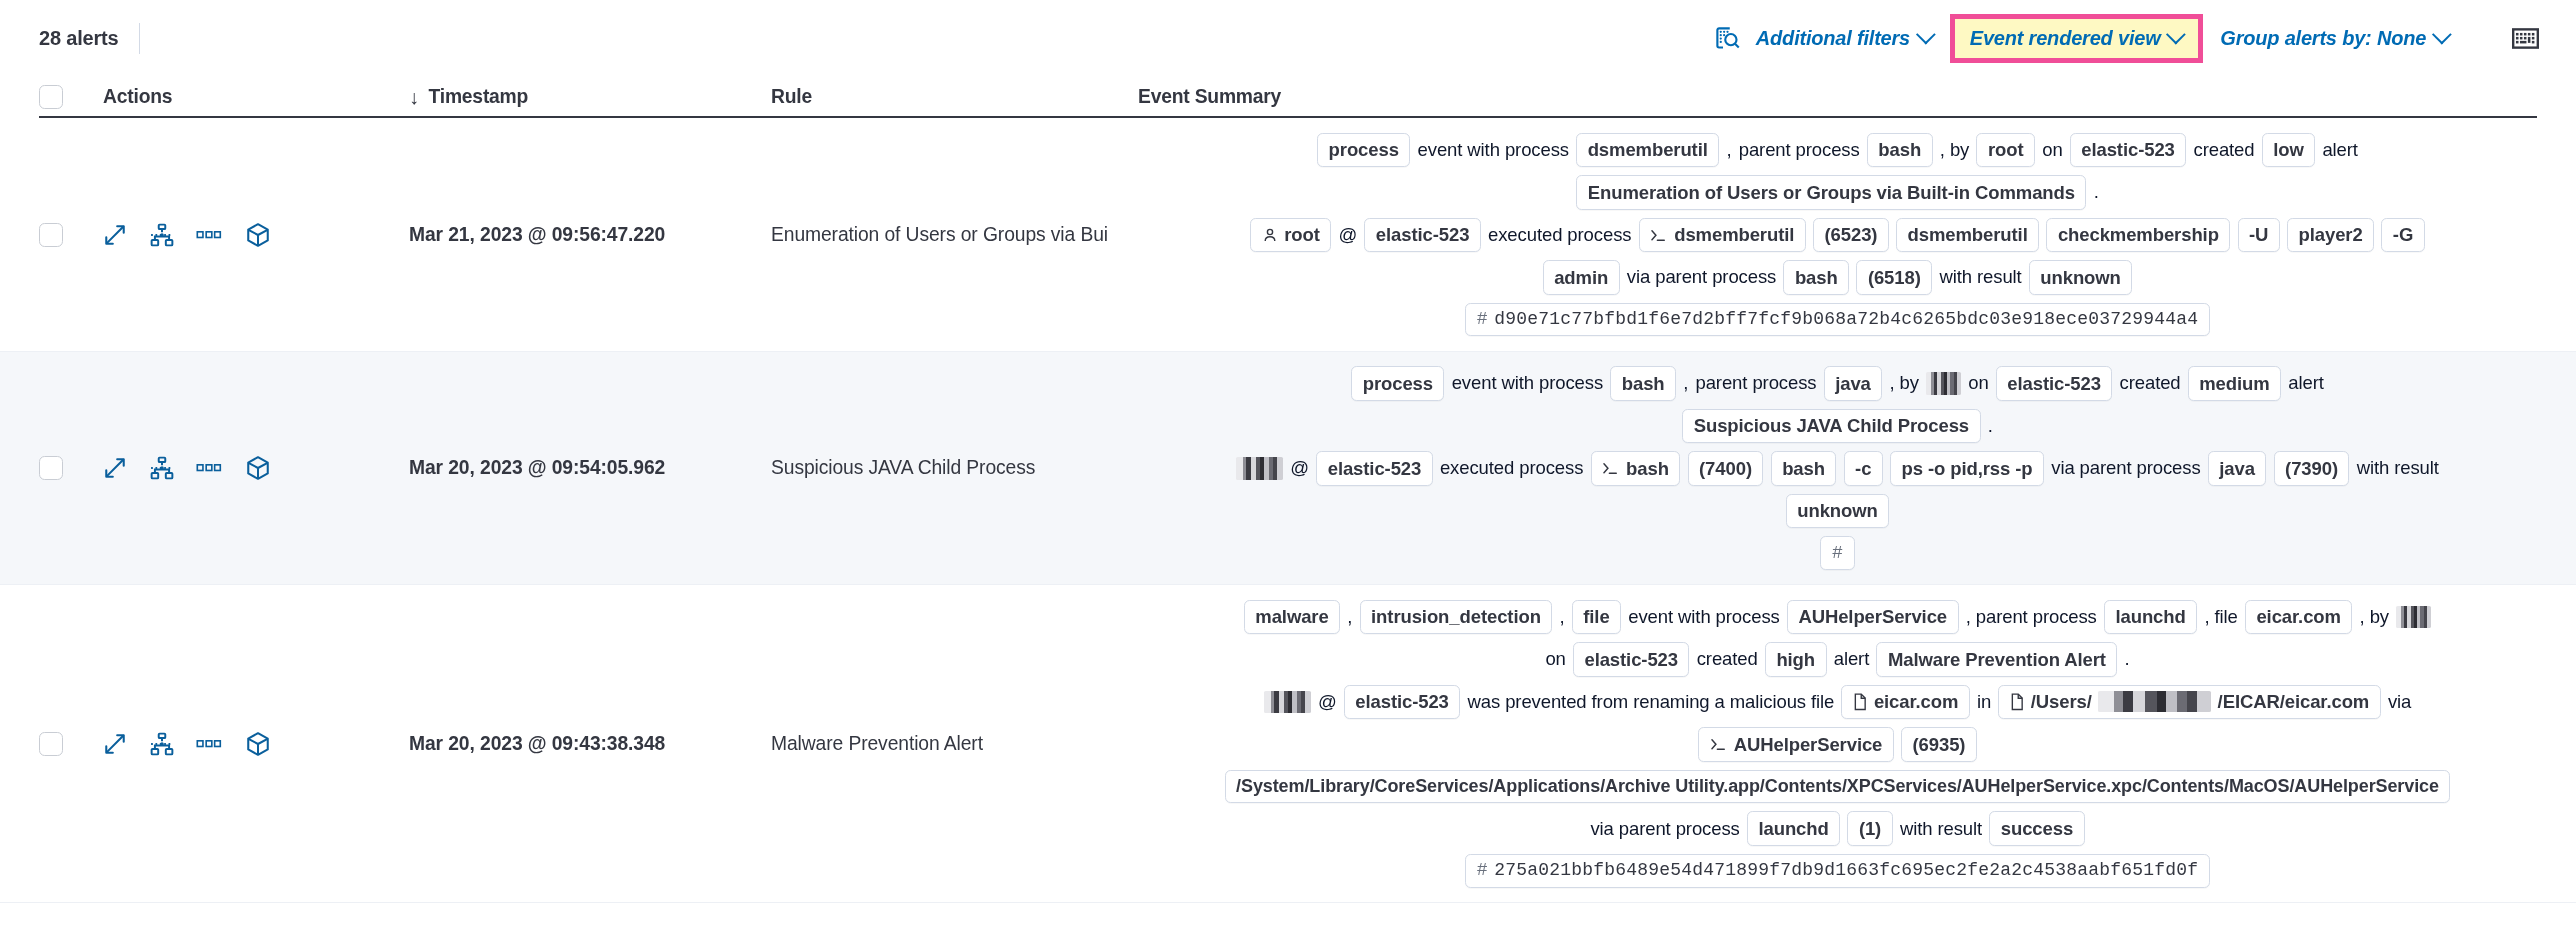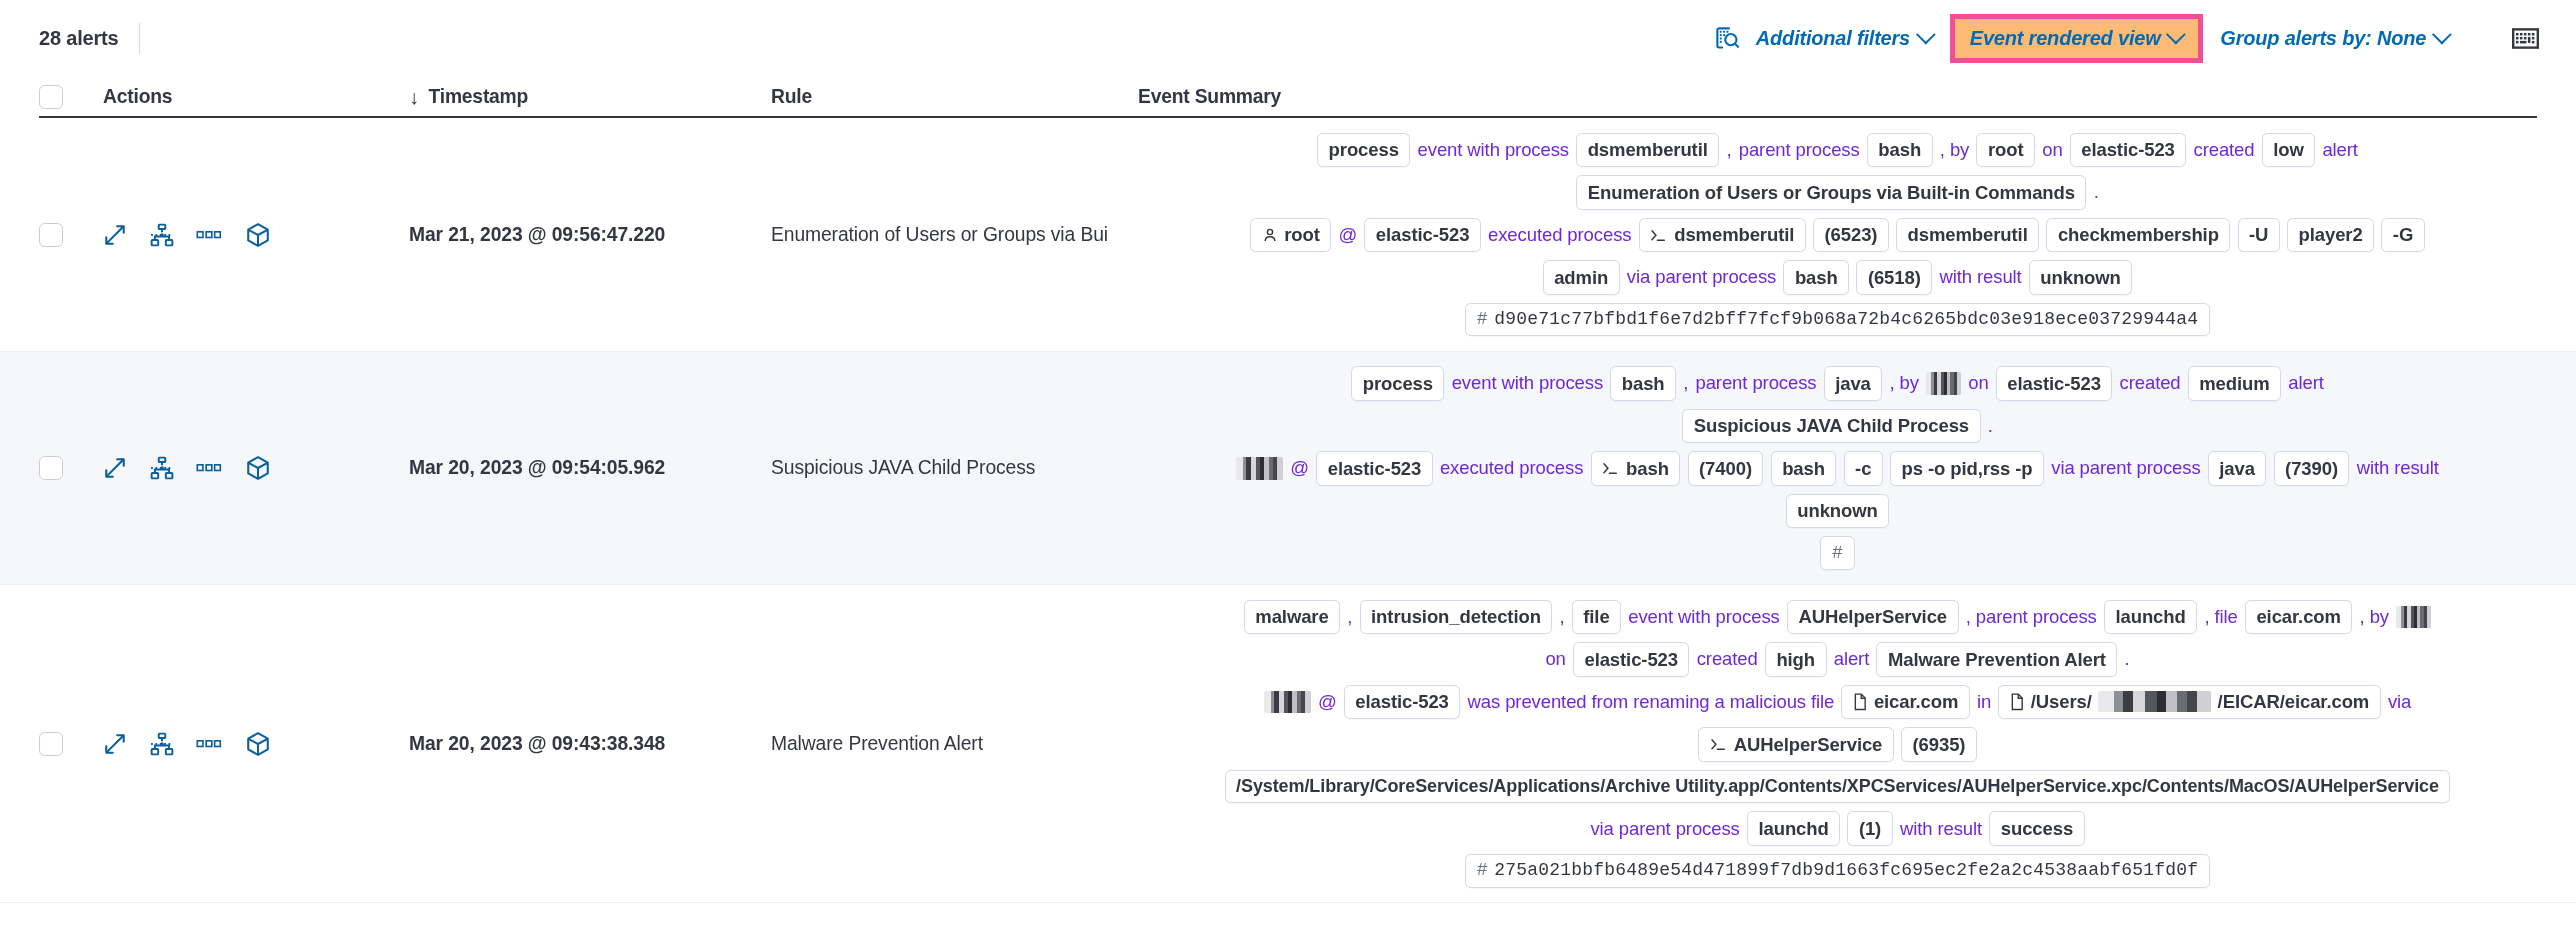--- a/index.html
+++ b/index.html
@@ -69,21 +69,21 @@
     border-right: 2.4px solid #006bb4;
     border-bottom: 2.4px solid #006bb4;
     transform: rotate(45deg) translate(-3.2px,-3.2px);
   }
   .highlight-box {
     border: 5.6px solid #f04e98;
     padding: 8px 11.3px;
     margin: 0 6.4px;
     display: inline-flex;
     align-items: center;
-    background: #fdba74;
+    background: #fef9c3;
   }
   .kbd-wrap {
     margin-left: 47px;
     display: inline-flex;
     align-items: center;
     justify-content: center;
     width: 37px; height: 37px;
     cursor: pointer;
   }
 
@@ -163,21 +163,21 @@
     display: flex;
     flex-wrap: wrap;
     align-items: center;
     justify-content: center;
     gap: 7.2px;
     max-width: 100%;
     row-gap: 8px;
   }
   .tok {
     font-size: 18.5px;
-    color: #6d28d9;
+    color: #0f172a;
     white-space: nowrap;
     letter-spacing: -0.1px;
   }
   .pill {
     display: inline-flex;
     align-items: center;
     gap: 6.4px;
     background: #ffffff;
     border: 0.8px solid #d3dae6;
     border-radius: 5.6px;

